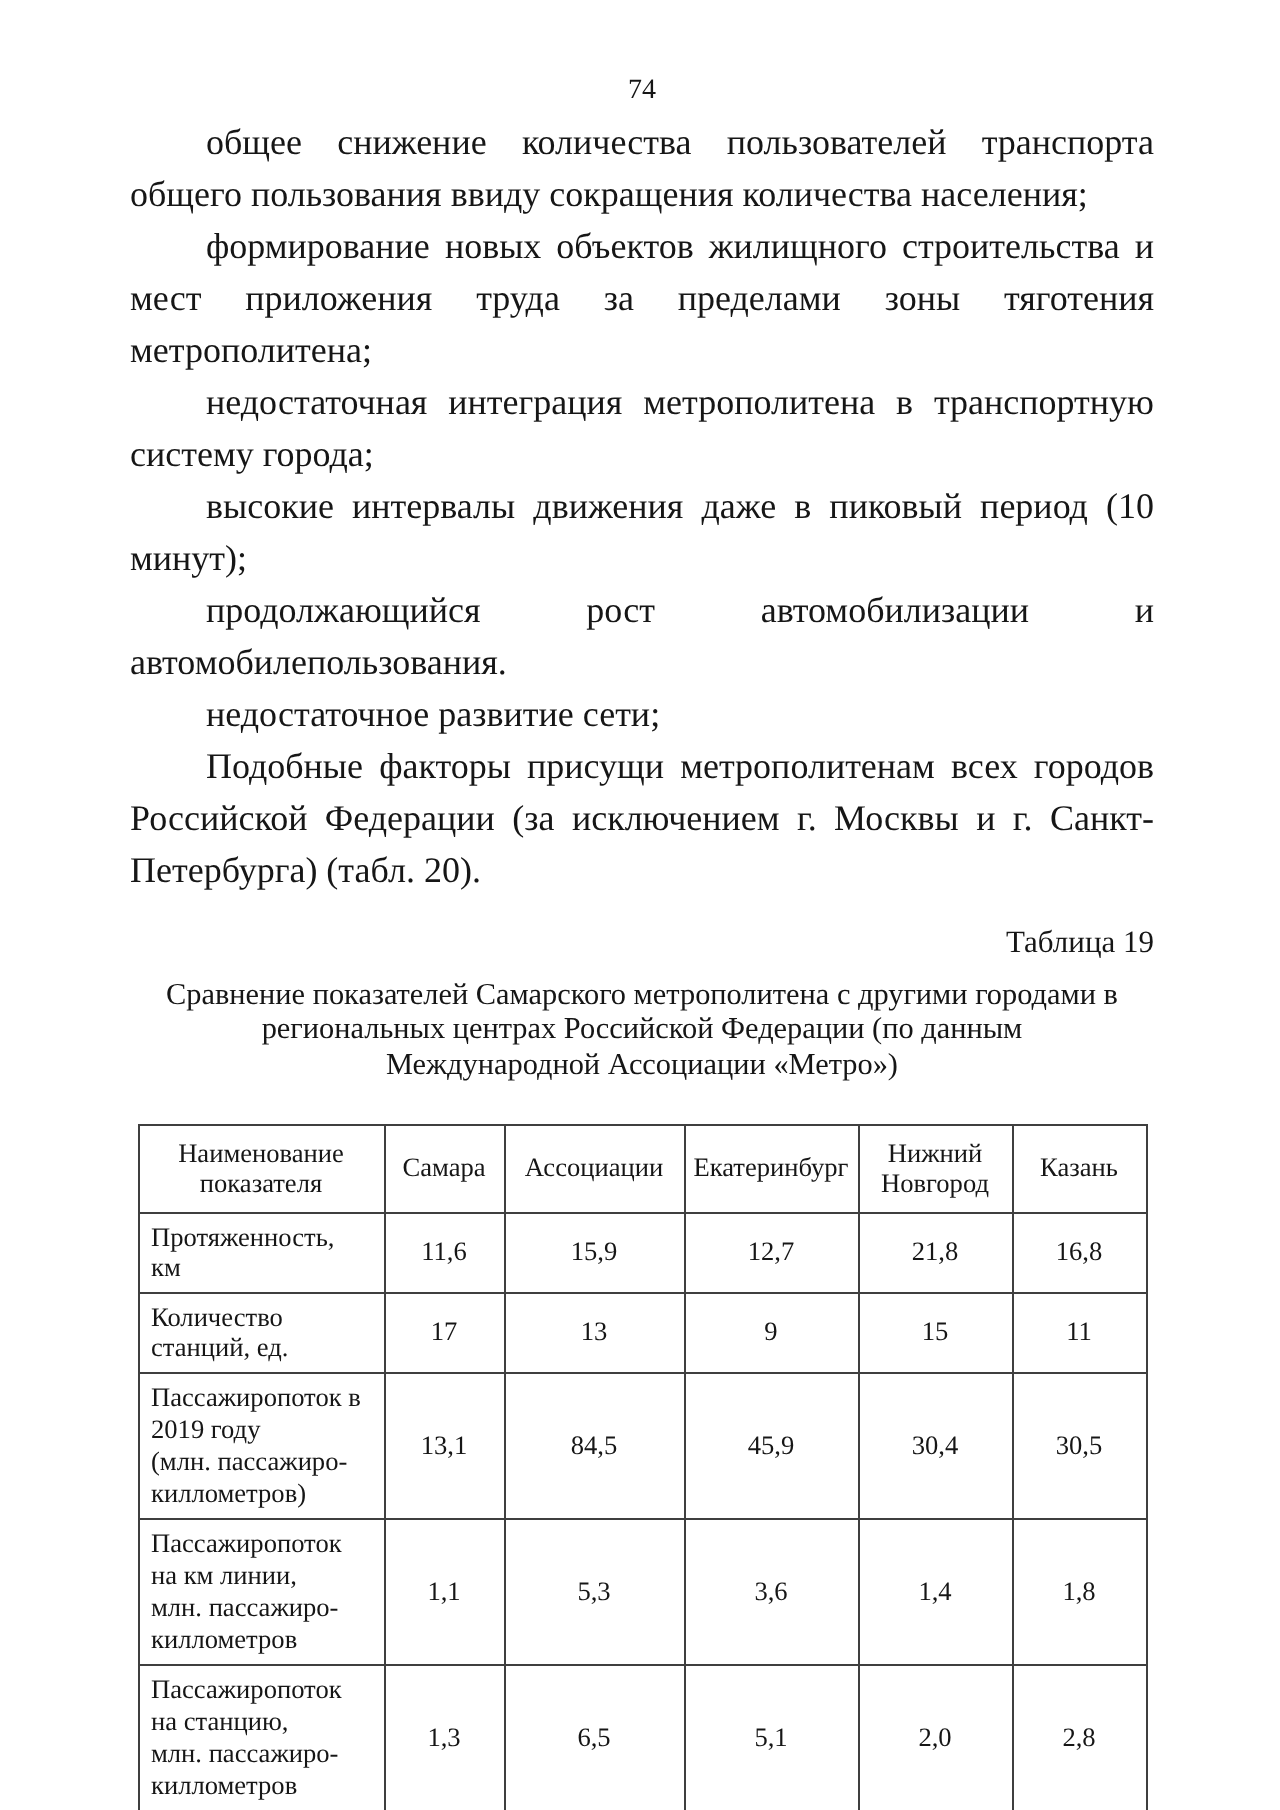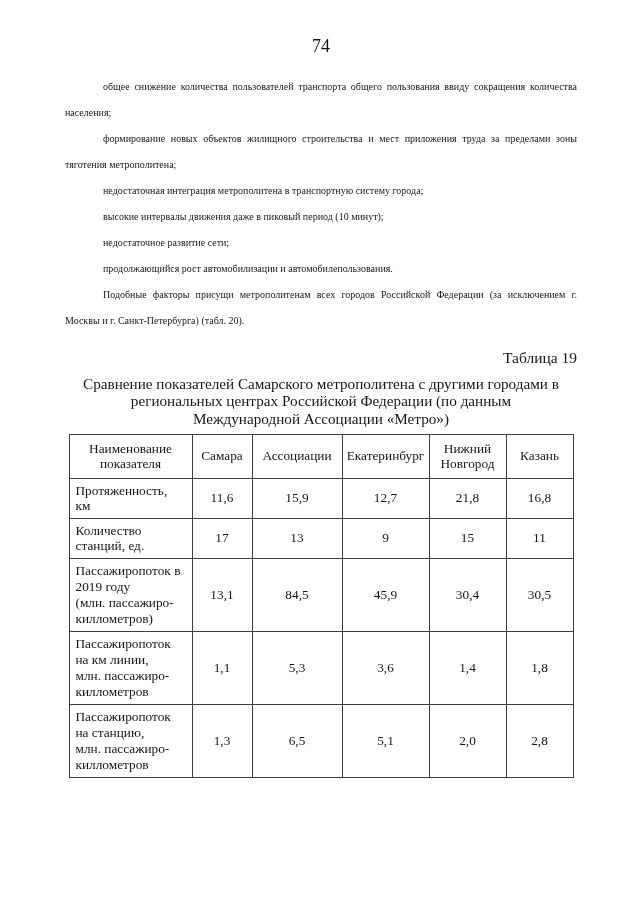--- a/index.html
+++ b/index.html
@@ -13,49 +13,49 @@
     height: 905px;
     background: #ffffff;
     box-sizing: border-box;
     padding: 38px 63px 0 65px;
     font-family: "Liberation Serif", "DejaVu Serif", serif;
     color: #161616;
     overflow: hidden;
   }
   .page-number {
     text-align: center;
-    font-size: 18px;
+    font-size: 14px;
     line-height: 16px;
-    margin-bottom: 20px;
+    margin-bottom: 4px;
   }
   .body-text p.para {
     margin: 0;
     text-indent: 38px;
     text-align: justify;
-    font-size: 10px;
+    font-size: 18px;
     line-height: 26px;
   }
   .table-label {
     margin-top: 16px;
     text-align: right;
     font-size: 15.5px;
     line-height: 16px;
   }
   .table-caption {
     margin-top: 9px;
     text-align: center;
     font-size: 15.2px;
     line-height: 17.3px;
     white-space: pre-line;
   }
   table.metro-table {
     border-collapse: collapse;
     table-layout: fixed;
     width: 504px;
-    margin: 7px auto 0 auto;
+    margin: 21px auto 0 auto;
   }
   table.metro-table th,
   table.metro-table td {
     border: 1px solid #3f3f3f;
     font-size: 13.3px;
     line-height: 15.8px;
     font-weight: normal;
     overflow: hidden;
   }
   table.metro-table th {
@@ -84,22 +84,22 @@
 
 <div class="page">
 
   <div class="page-number">74</div>
 
   <div class="body-text">
     <p class="para">общее снижение количества пользователей транспорта общего пользования ввиду сокращения количества населения;</p>
     <p class="para">формирование новых объектов жилищного строительства и мест приложения труда за пределами зоны тяготения метрополитена;</p>
     <p class="para">недостаточная интеграция метрополитена в транспортную систему города;</p>
     <p class="para">высокие интервалы движения даже в пиковый период (10 минут);</p>
+    <p class="para">продолжающийся рост автомобилизации и автомобилепользования.</p>
     <p class="para">недостаточное развитие сети;</p>
-    <p class="para">продолжающийся рост автомобилизации и автомобилепользования.</p>
     <p class="para">Подобные факторы присущи метрополитенам всех городов Российской Федерации (за исключением г. Москвы и г. Санкт-Петербурга) (табл. 20).</p>
   </div>
 
   <div class="table-label">Таблица 19</div>
 
   <div class="table-caption">Сравнение показателей Самарского метрополитена с другими городами в
 региональных центрах Российской Федерации (по данным
 Международной Ассоциации «Метро»)</div>
 
   <table class="metro-table">

